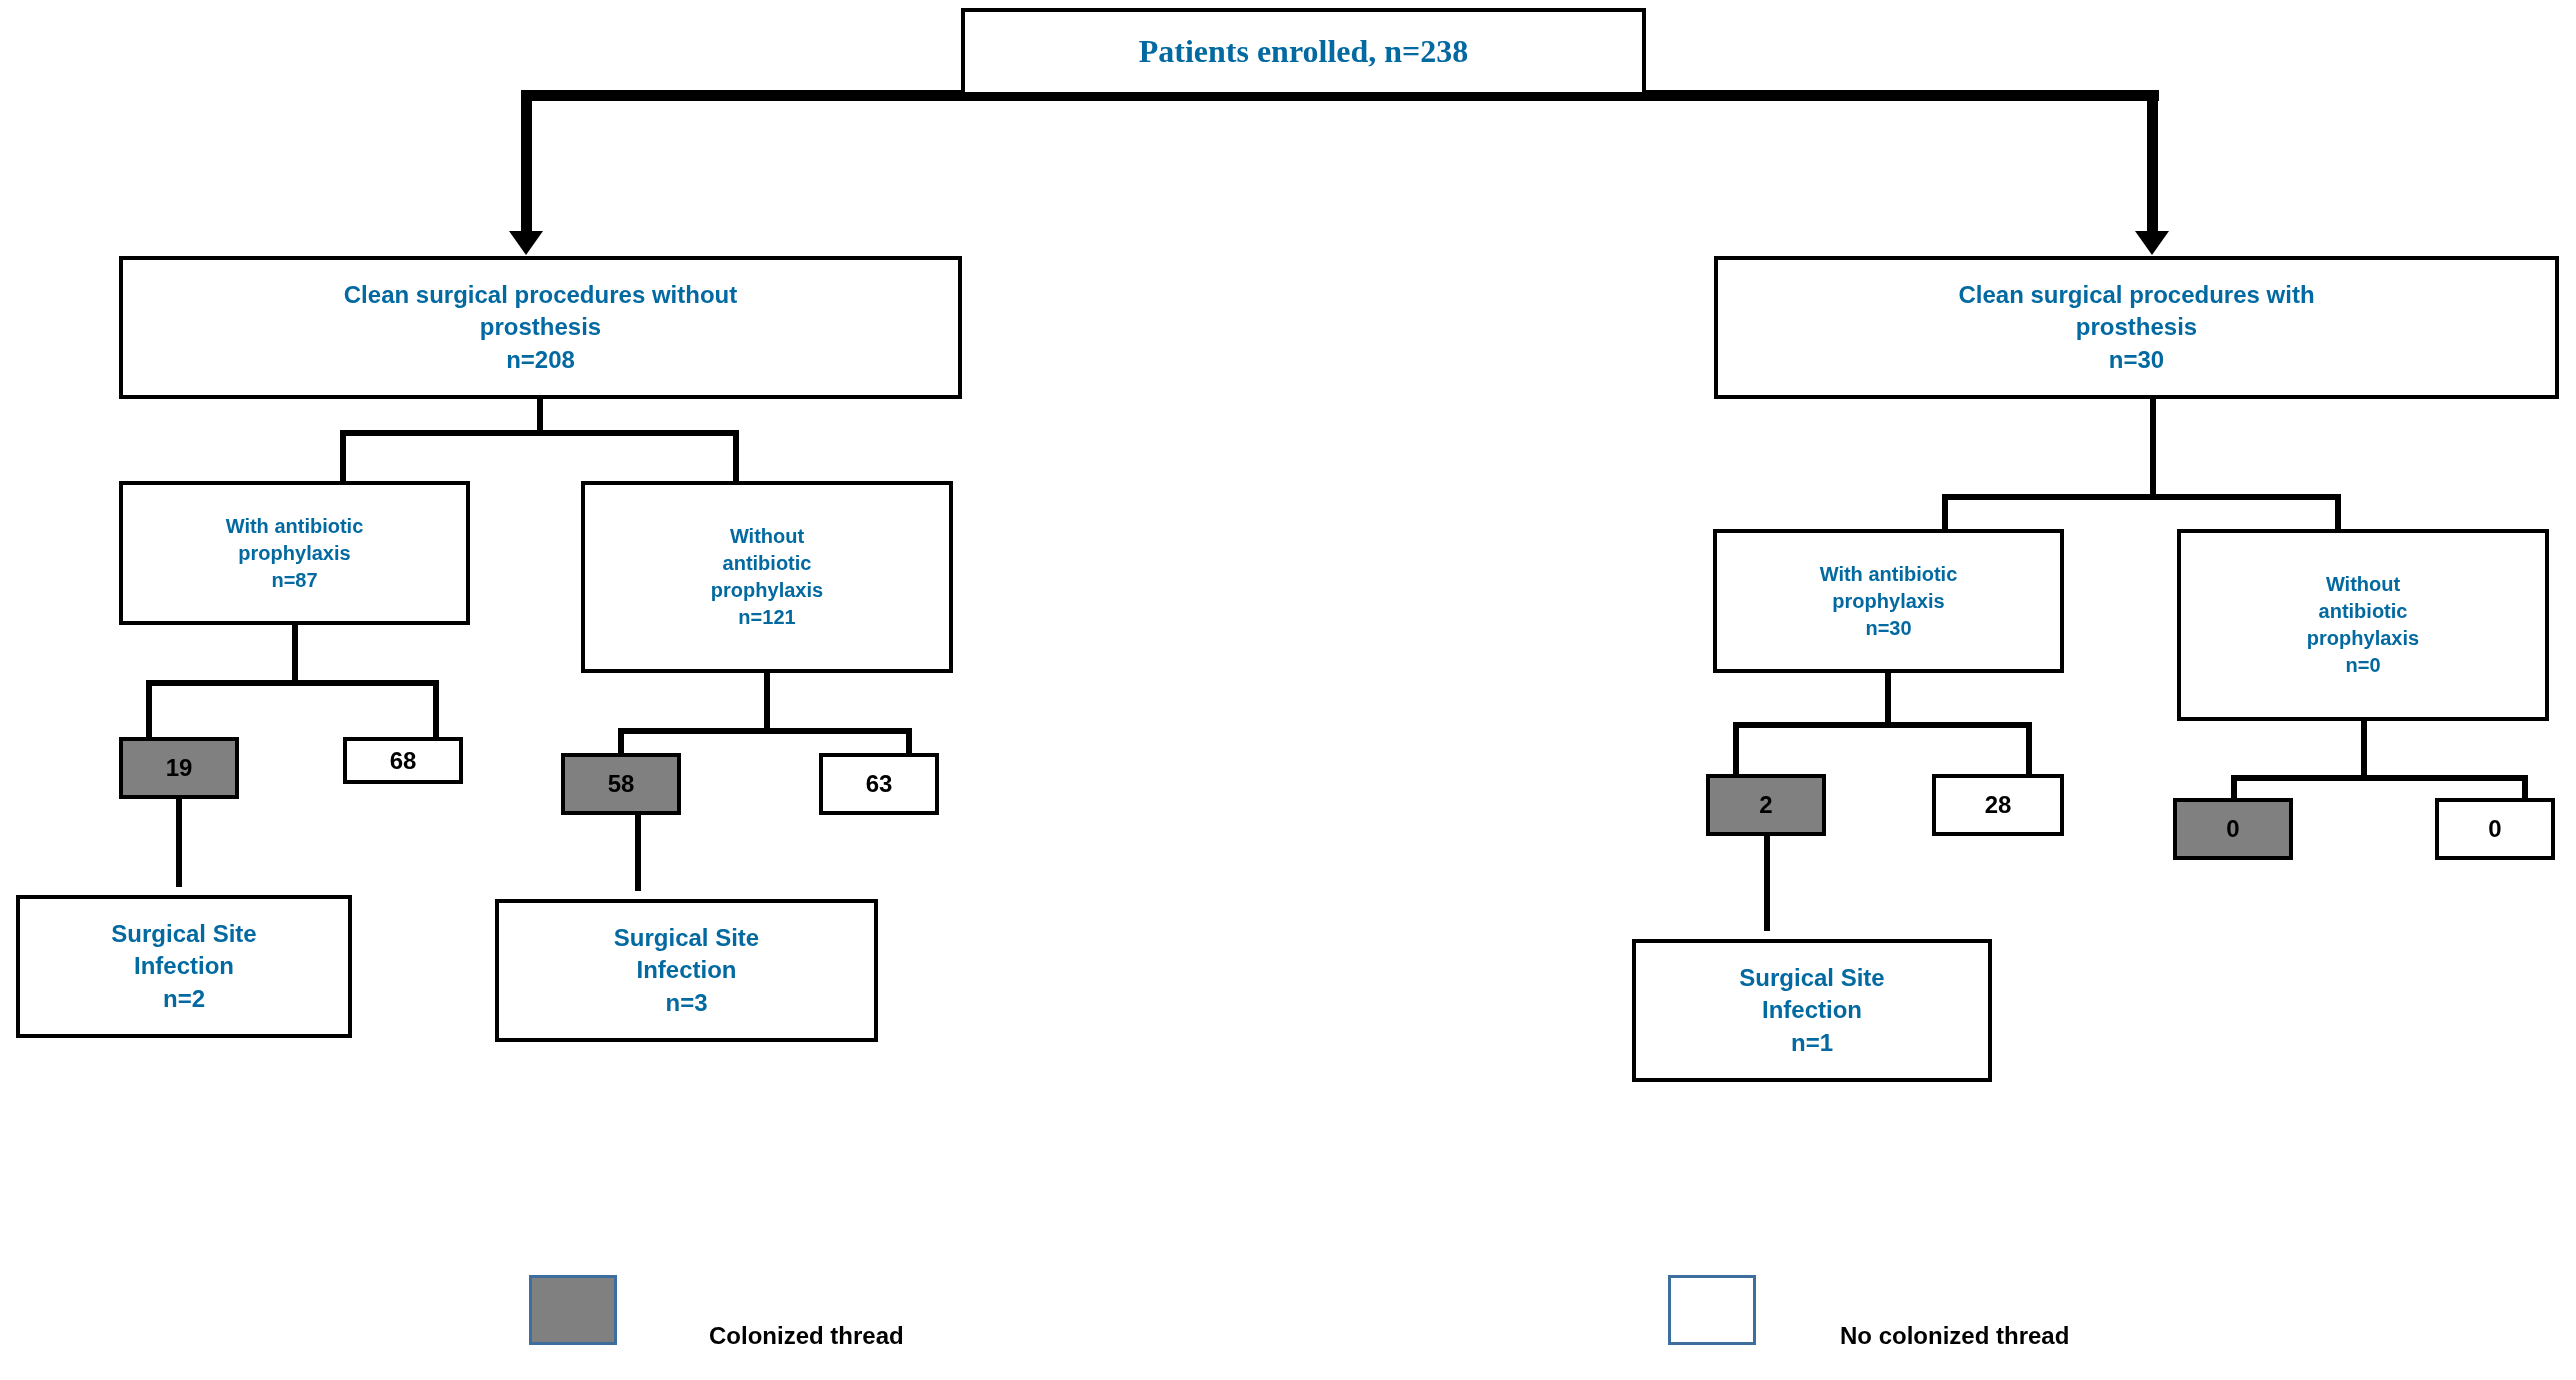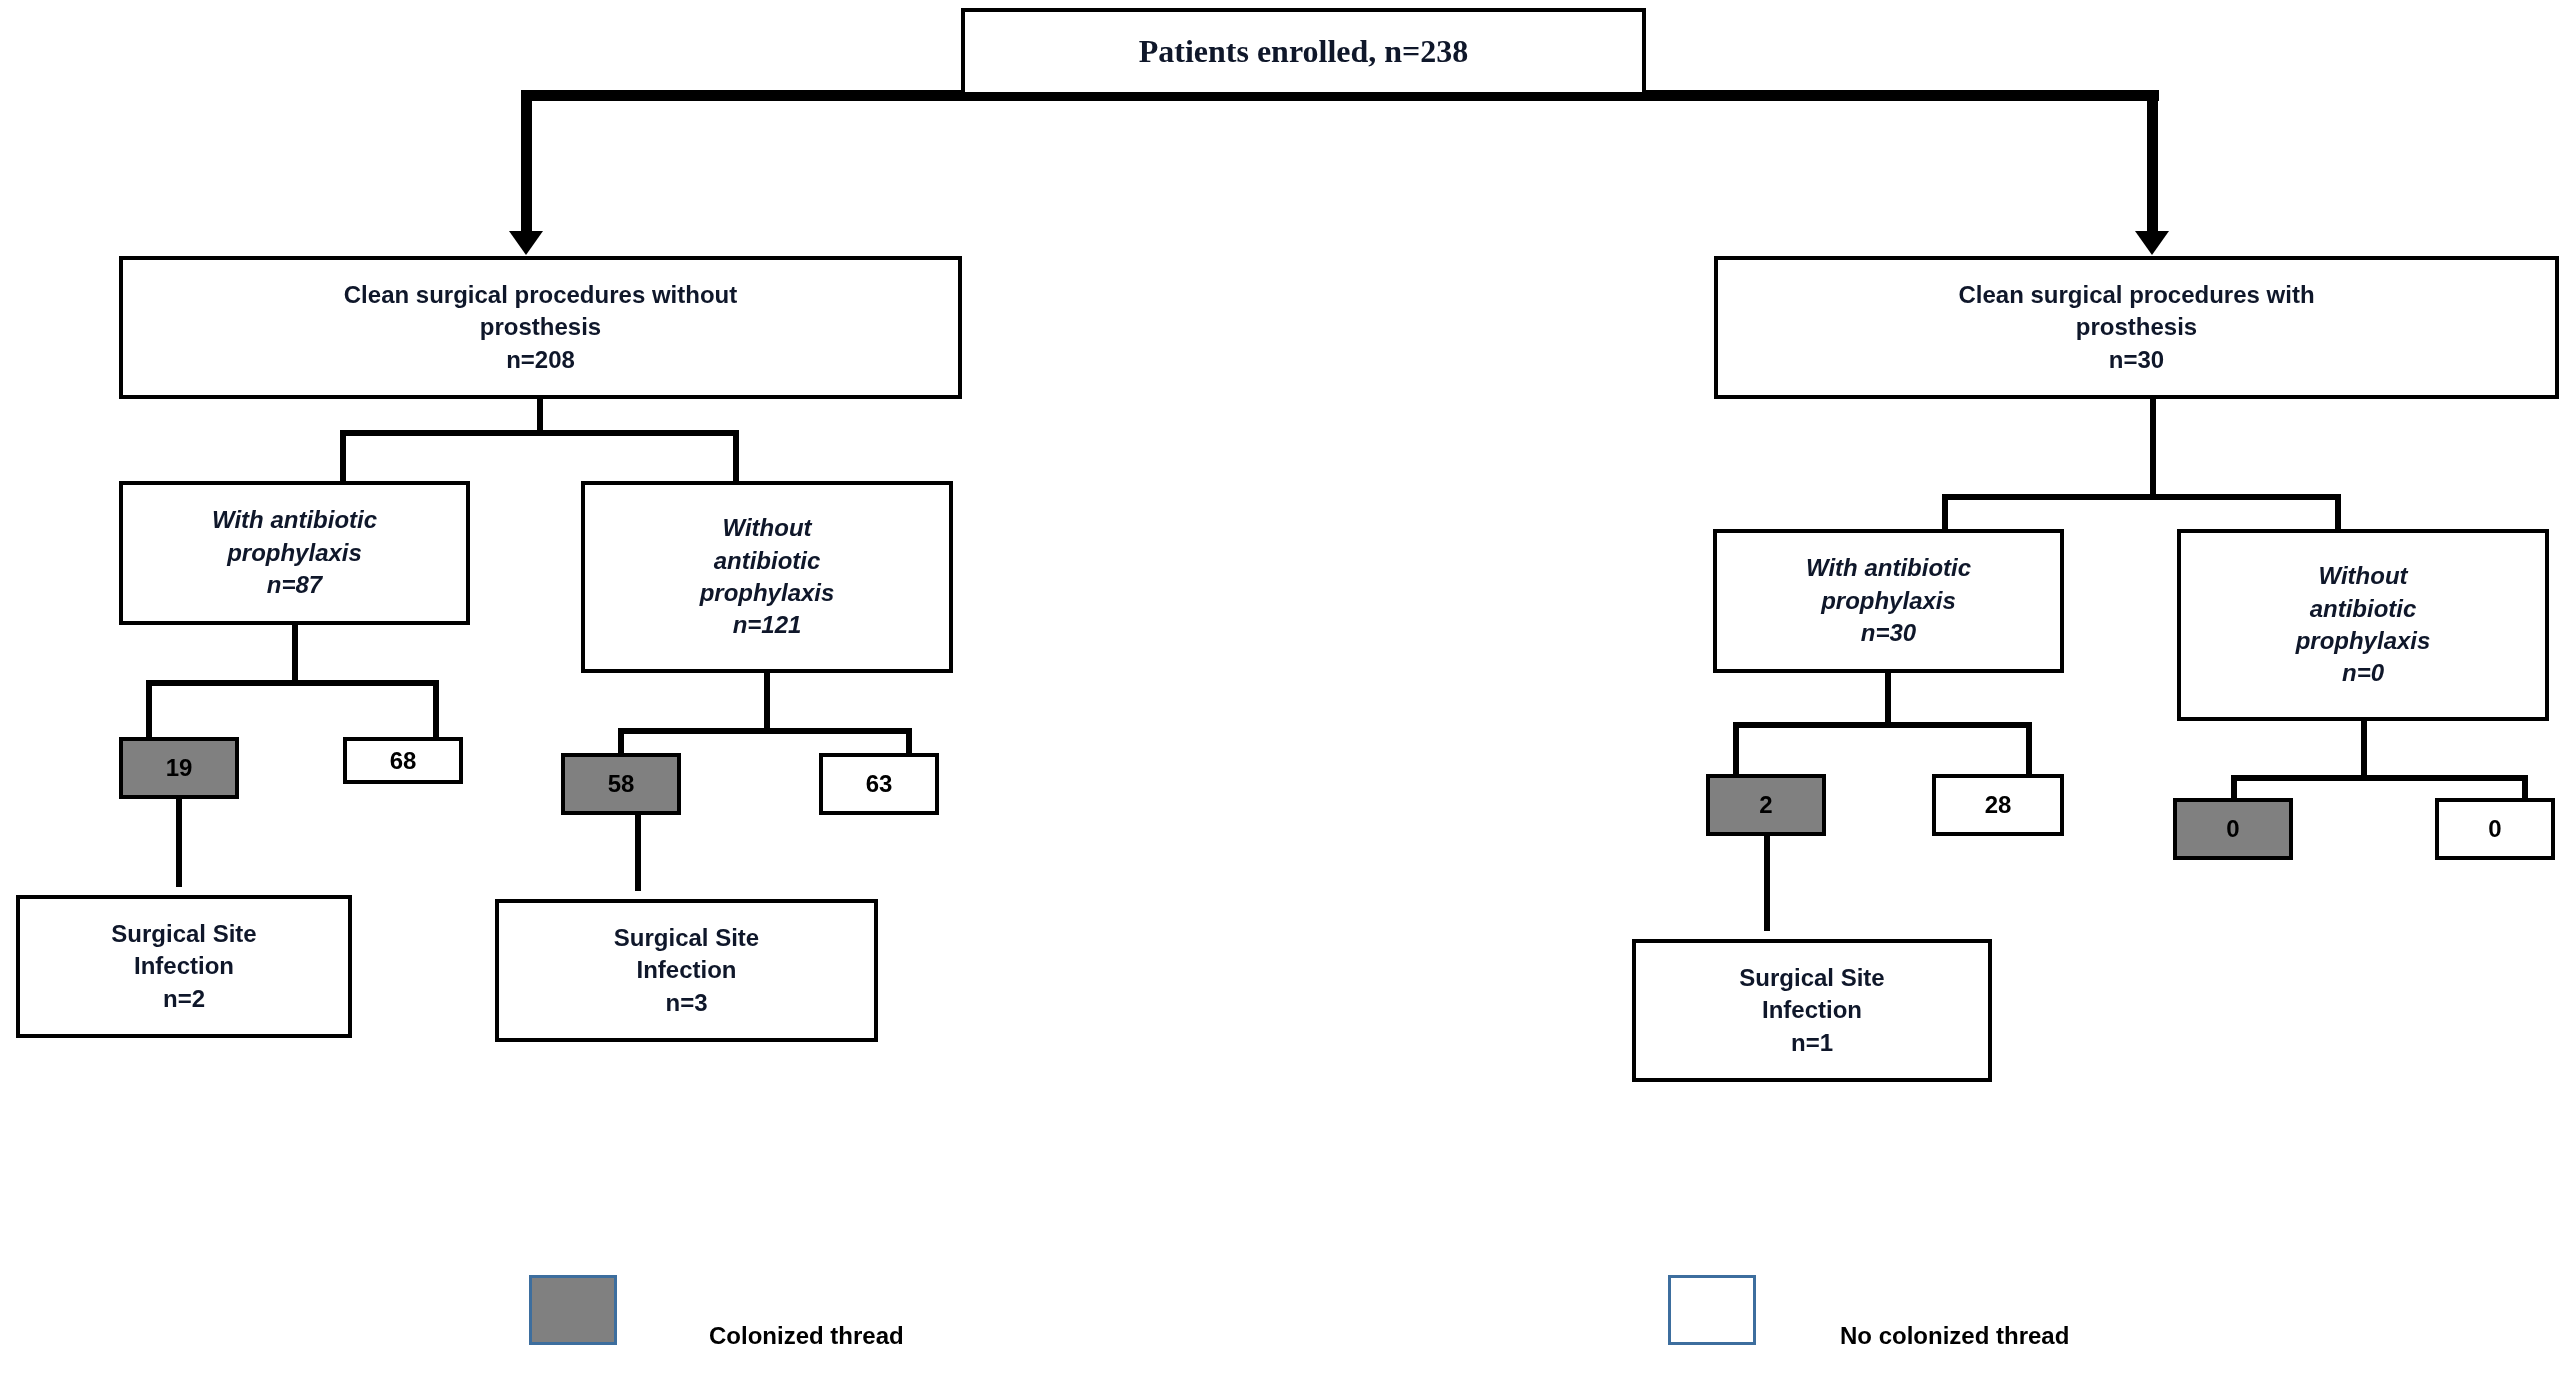--- a/index.html
+++ b/index.html
@@ -20,38 +20,38 @@
   .node {
     position: absolute;
     box-sizing: border-box;
     background: #ffffff;
     border: 4px solid #000000;
     display: flex;
     flex-direction: column;
     align-items: center;
     justify-content: center;
     text-align: center;
-    color: #0f172a;
+    color: #0369a1;
     font-weight: bold;
     z-index: 5;
   }
   .node .line {
     display: block;
     line-height: 1.35;
     white-space: nowrap;
   }
   
   .node.root {
     border-width: 4px;
     font-size: 32px;
     font-family: "Liberation Serif", "DejaVu Serif", serif;
     font-weight: bold;
   }
   .node.level1 { font-size: 24px; }
-  .node.level2 { font-size: 24px; font-style: italic; }
+  .node.level2 { font-size: 20px; }
   .node.outcome { font-size: 24px; margin-top: 11px; }
   
   .chip {
     position: absolute;
     box-sizing: border-box;
     border: 4px solid #000000;
     display: flex;
     align-items: center;
     justify-content: center;
     font-size: 24px;

